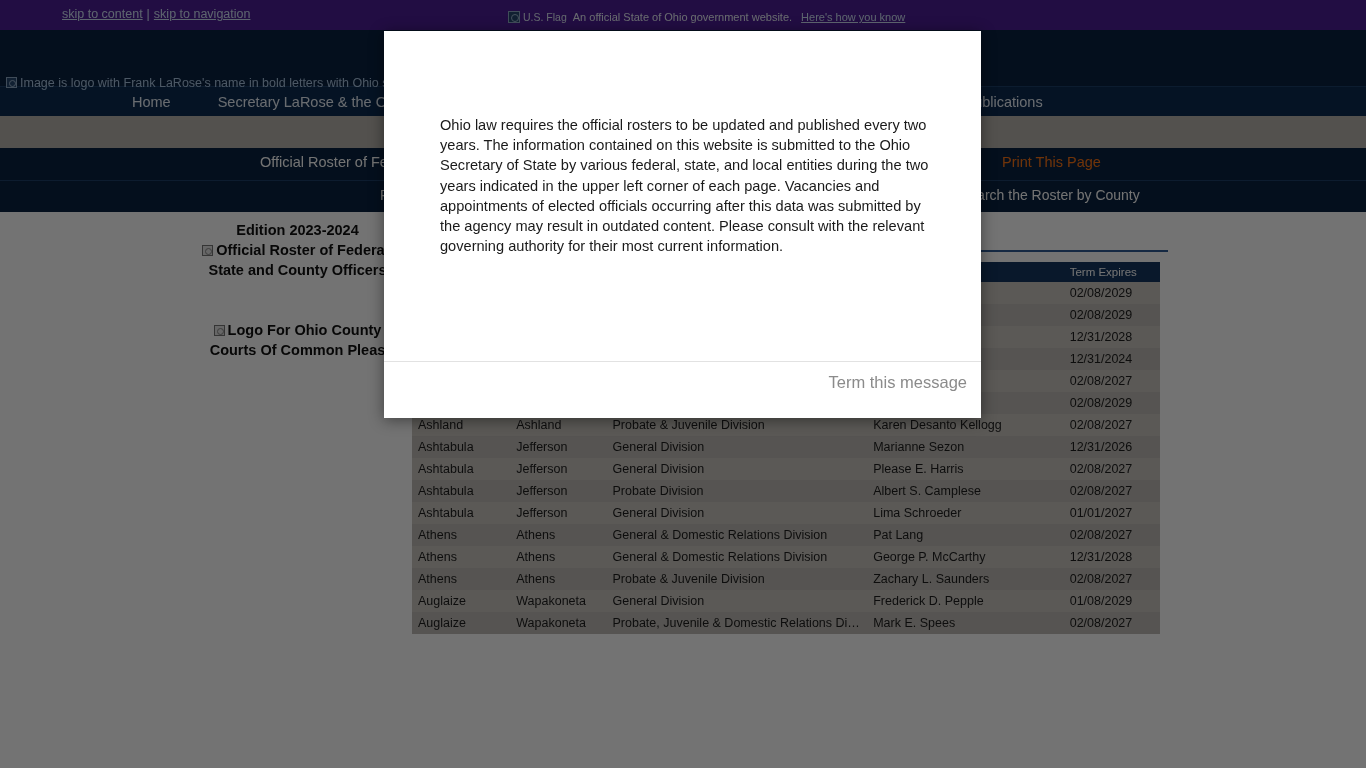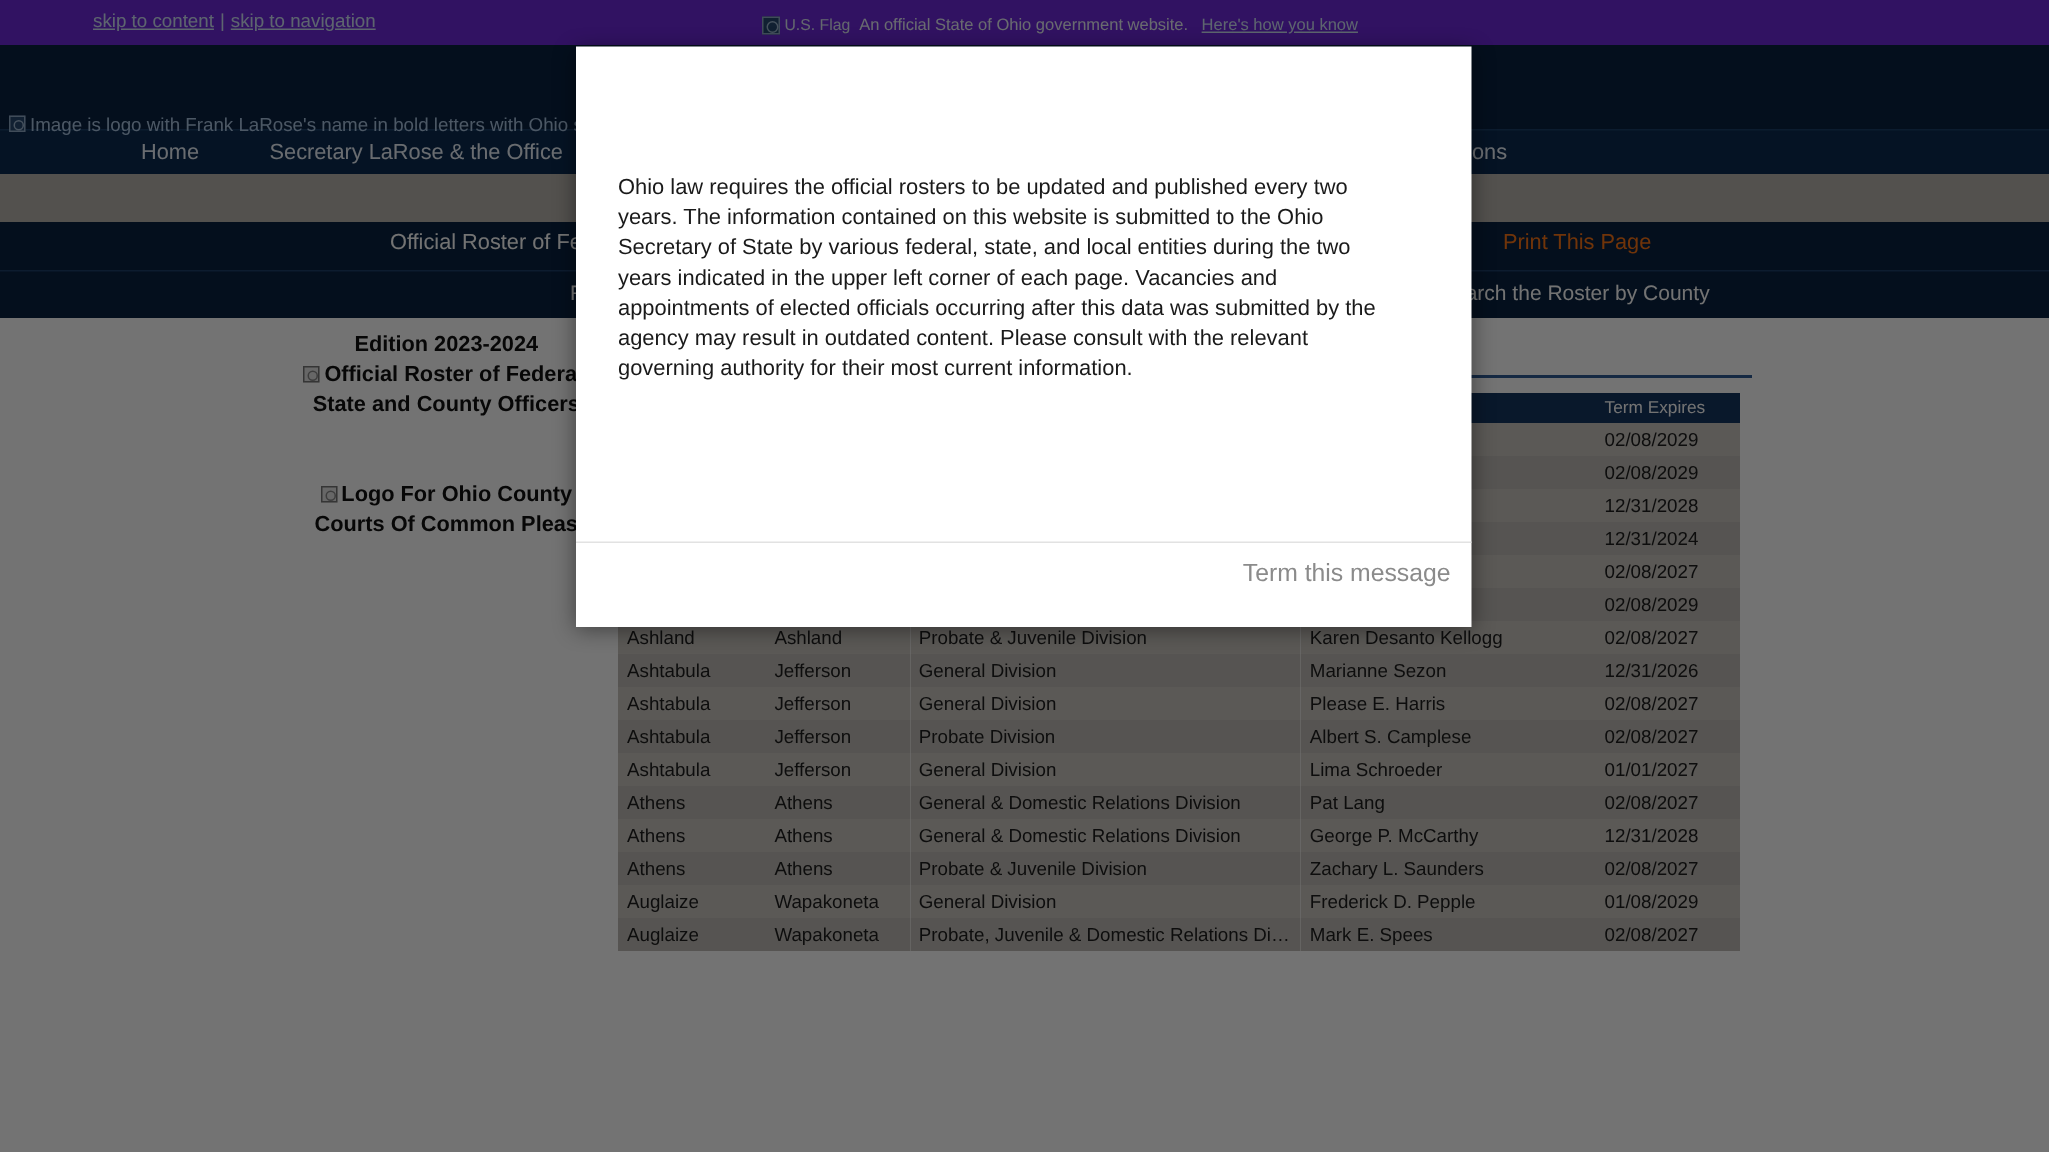--- a/index.html
+++ b/index.html
@@ -13,21 +13,21 @@
   #page {
     position: relative;
     width: 1366px; height: 768px;
     background: #ffffff;
     overflow: hidden;
   }
 
   
   .utility-bar {
     height: 30px;
-    background: #6d28d9;
+    background: #4c1d95;
     color: #ffffff;
     display: flex;
     align-items: center;
     position: relative;
   }
   .skip-links {
     position: absolute;
     left: 62px; top: 7px;
     font-size: 12.5px;
     color: #cfe0f5;
@@ -109,21 +109,21 @@
     border-radius: 50%;
   }
 
   
   .main-nav {
     height: 30px;
     background: #0d2c51;
     border-top: 1px solid #1b3e68;
     display: flex;
     align-items: center;
-    padding-left: 78px;
+    padding-left: 116px;
     gap: 15px;
     text-align: center;
   }
   .main-nav .nav-item {
     color: #e9f0f8;
     font-size: 14.5px;
     padding: 0 16px;
     line-height: 30px;
     white-space: nowrap;
     cursor: pointer;
@@ -286,21 +286,21 @@
     width: 597px;
     height: 387px;
     background: #ffffff;
     box-shadow: 0 2px 14px rgba(0,0,0,0.45);
     z-index: 60;
     display: flex;
     flex-direction: column;
   }
   .modal-body {
     flex: 1;
-    padding: 84px 42px 0 28px;
+    padding: 84px 42px 0 56px;
   }
   .modal-text {
     font-size: 14.6px;
     line-height: 20.2px;
     color: #1a1a1a;
     margin: 0;
   }
   .modal-footer {
     height: 57px;
     border-top: 1px solid #e2e2e2;

